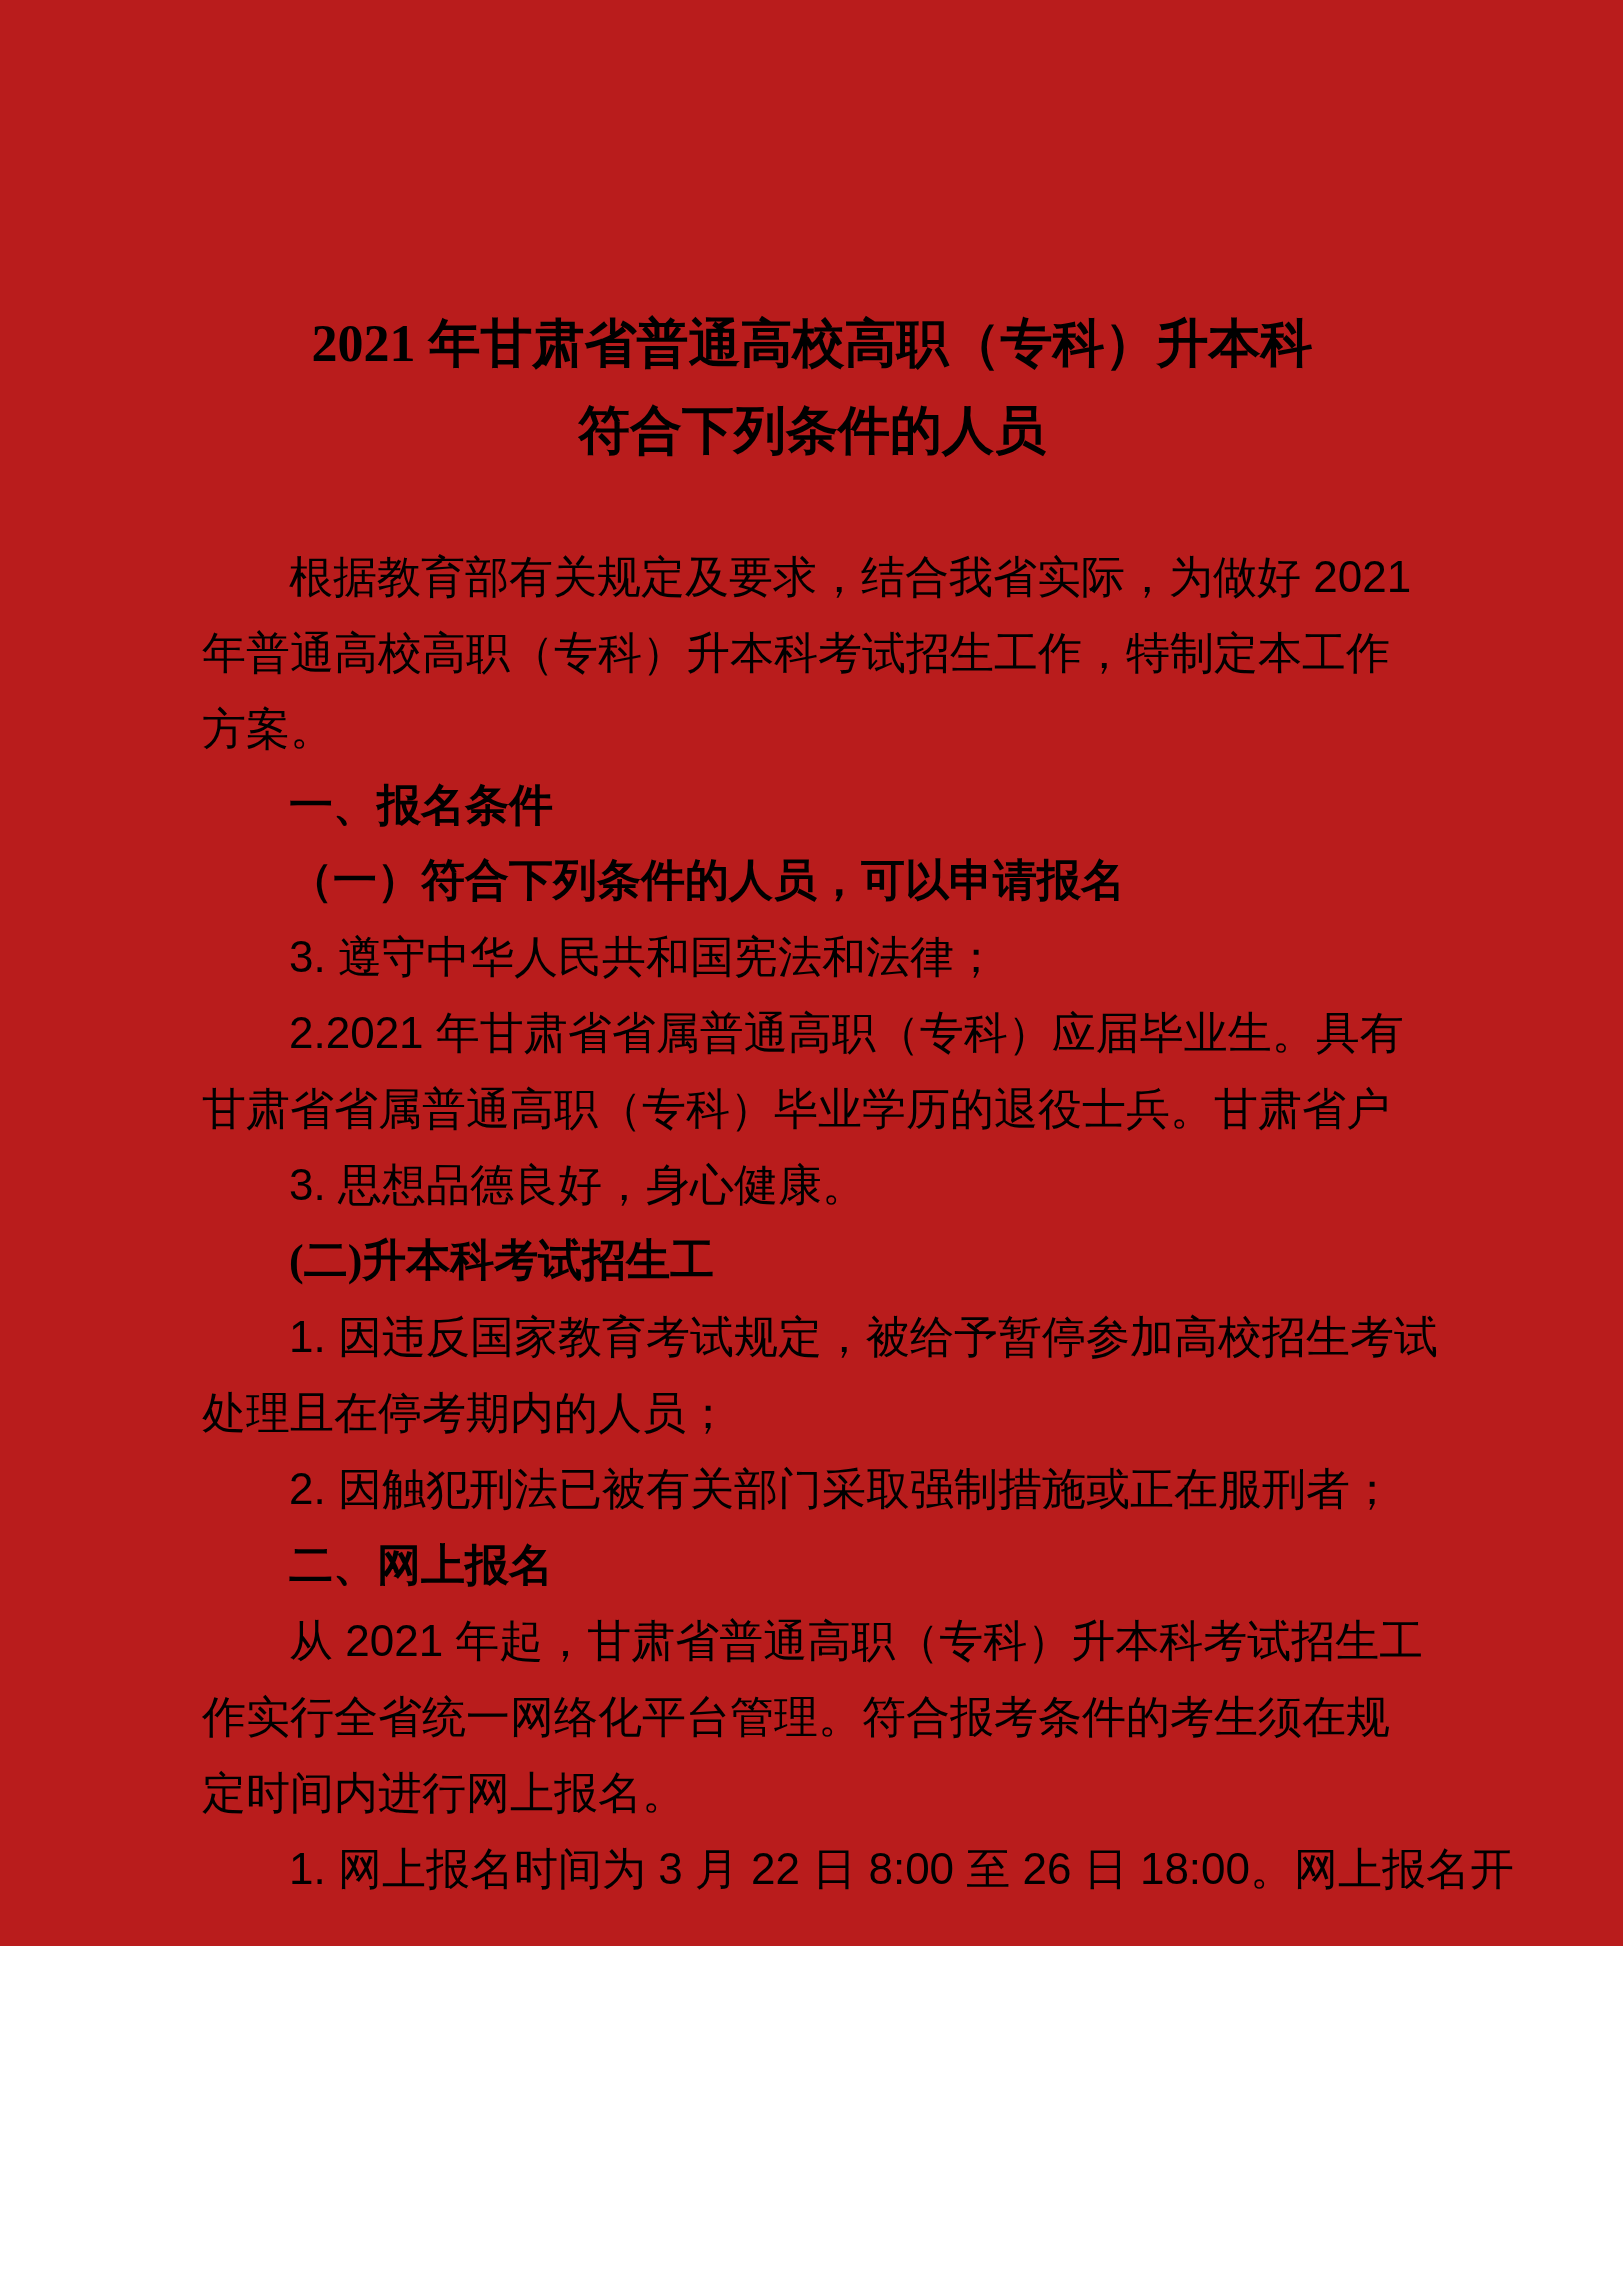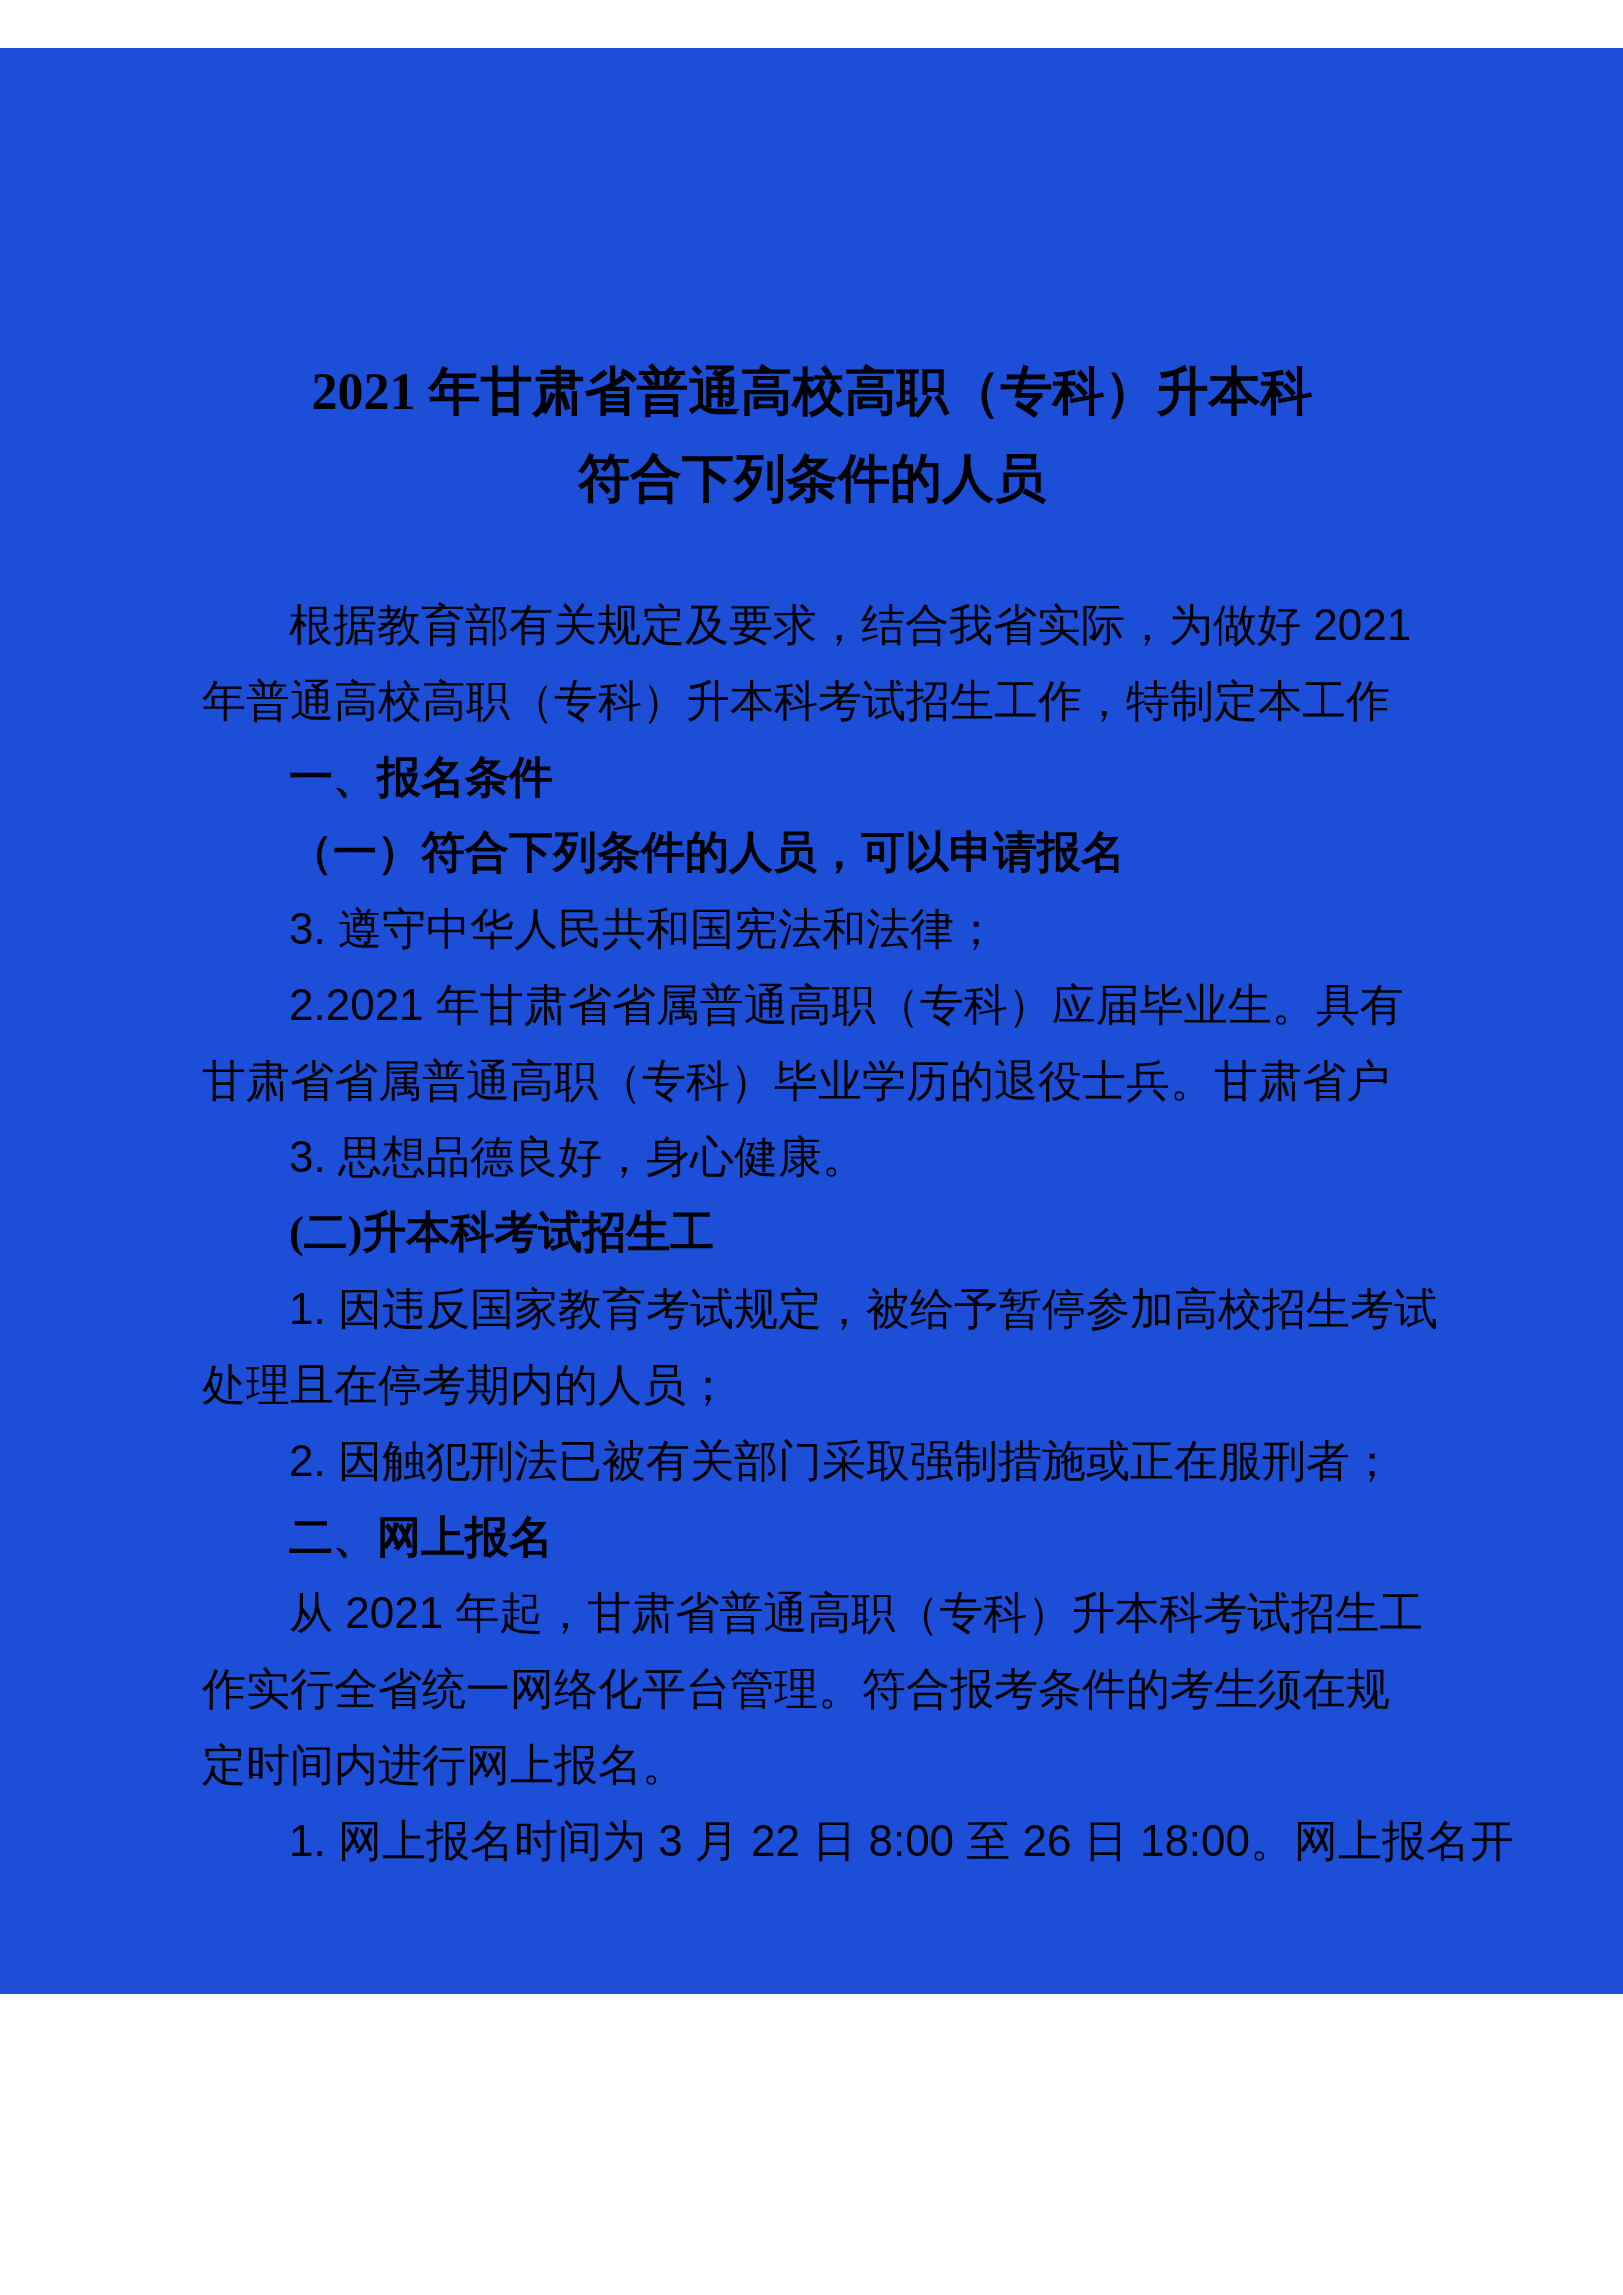--- a/index.html
+++ b/index.html
@@ -4,24 +4,23 @@
 <style>
   html, body {
     margin: 0;
     padding: 0;
     background: #ffffff;
   }
   .page {
     position: relative;
     width: 1623px;
     height: 1946px;
-    background: #1d4ed8;
+    background: #b91c1c;
     color: #000000;
     overflow: hidden;
-    margin-top: 48px;
   }
   .content {
     position: absolute;
     left: 202px;
     top: 300px;
     width: 1220px;
   }
   .title {
     margin: 0;
     padding: 0;
@@ -70,20 +69,21 @@
 
 <div class="page">
   <div class="content">
     <h1 class="title">
       <div class="title-line">2021 年甘肃省普通高校高职（专科）升本科</div>
       <div class="title-line">符合下列条件的人员</div>
     </h1>
     <div class="doc" id="doc-body">
         <div class="line body first">根据教育部有关规定及要求，结合我省实际，为做好 2021</div>
         <div class="line body">年普通高校高职（专科）升本科考试招生工作，特制定本工作</div>
+        <div class="line body">方案。</div>
         <div class="line heading-hei first">一、报名条件</div>
         <div class="line heading-kai first">（一）符合下列条件的人员，可以申请报名</div>
         <div class="line body first">3. 遵守中华人民共和国宪法和法律；</div>
         <div class="line body first">2.2021 年甘肃省省属普通高职（专科）应届毕业生。具有</div>
         <div class="line body">甘肃省省属普通高职（专科）毕业学历的退役士兵。甘肃省户</div>
         <div class="line body first">3. 思想品德良好，身心健康。</div>
         <div class="line heading-kai first">(二)升本科考试招生工</div>
         <div class="line body first">1. 因违反国家教育考试规定，被给予暂停参加高校招生考试</div>
         <div class="line body">处理且在停考期内的人员；</div>
         <div class="line body first">2. 因触犯刑法已被有关部门采取强制措施或正在服刑者；</div>

